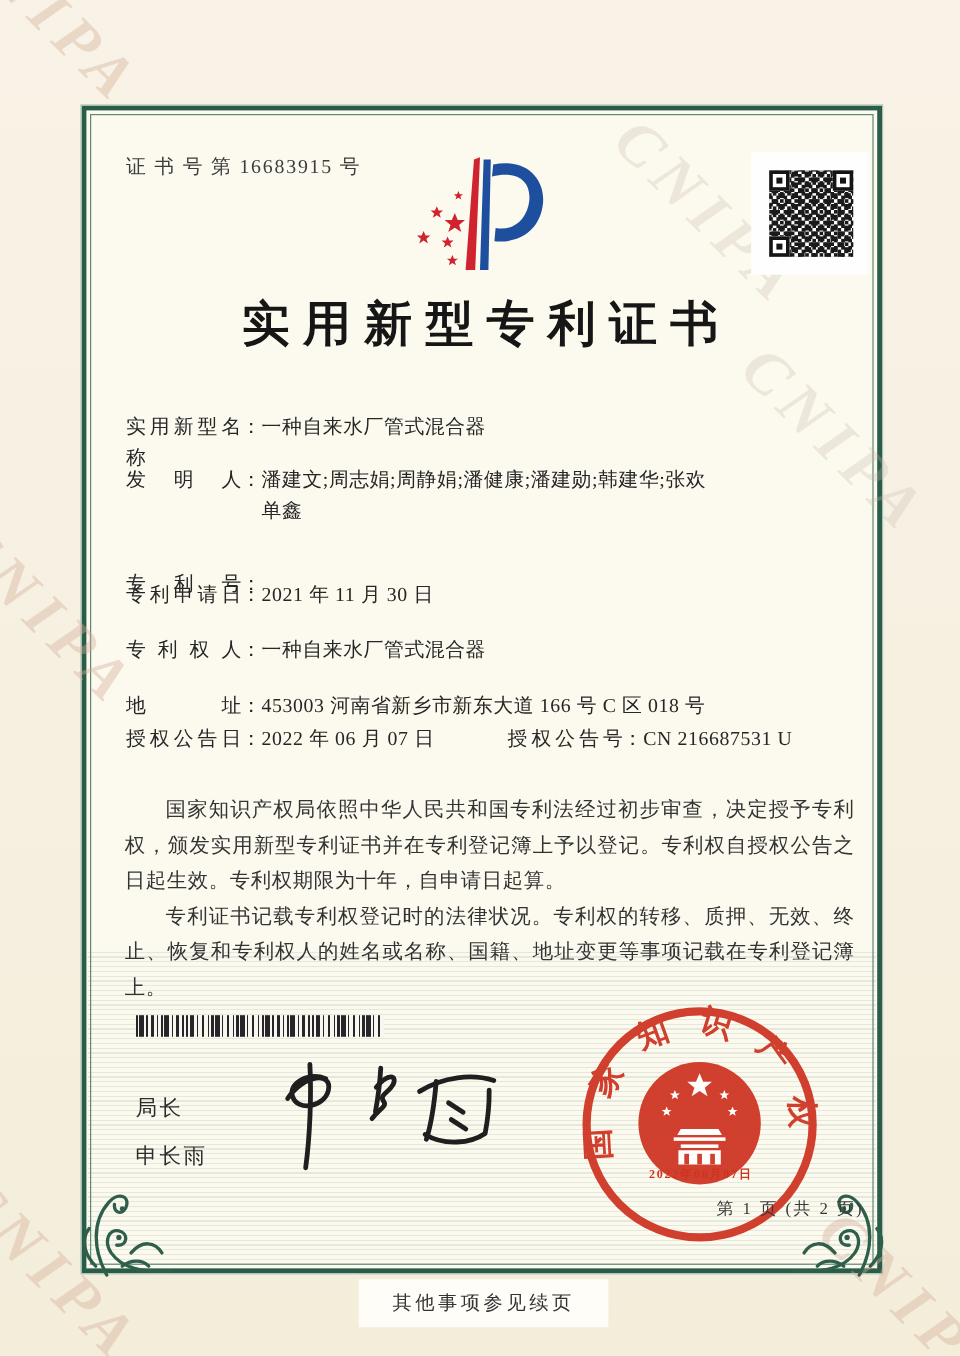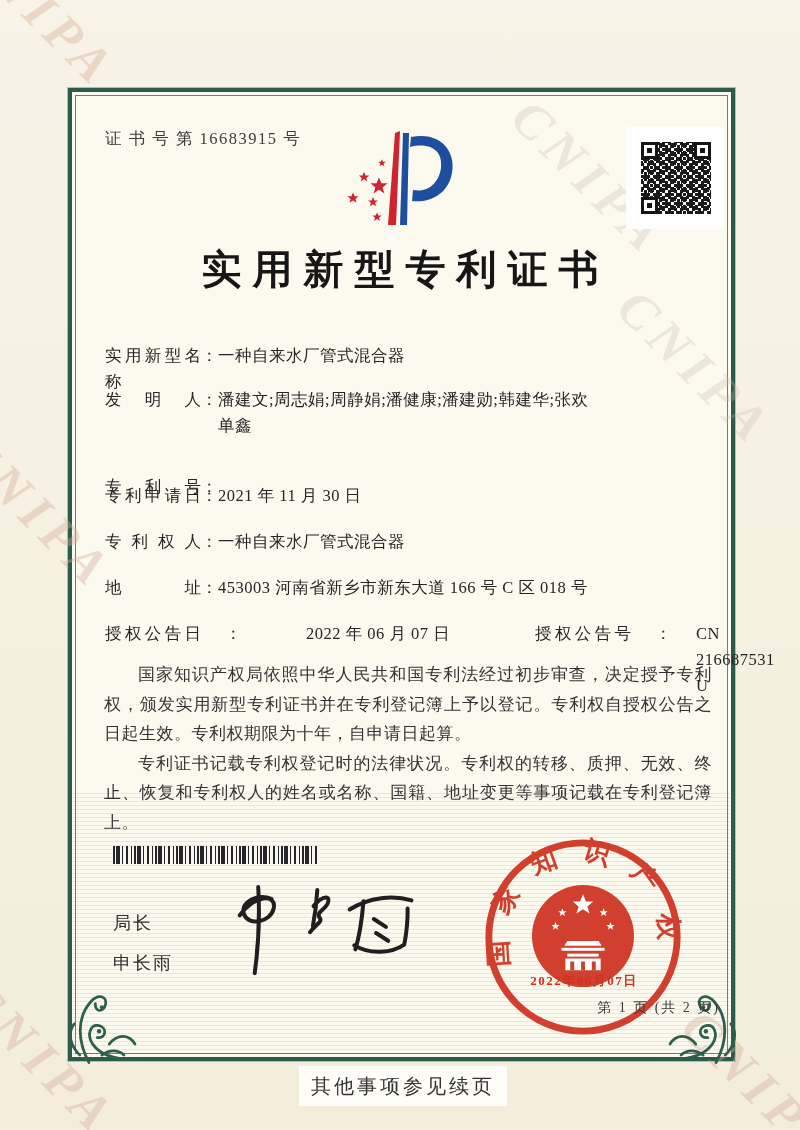--- a/index.html
+++ b/index.html
@@ -66,23 +66,23 @@
     text-indent:11px;
   }
   
   .frow {
     position:absolute; left:105px; width:575px; display:flex;
     font-size:16.5px; color:#262626; line-height:26px;
   }
   .flabel { width:96px; text-align:justify; text-align-last:justify; flex:none; color:#262626; }
   .fcolon { width:17px; flex:none; }
   .fvalue { flex:1; white-space:pre-line; letter-spacing:0.5px; }
-  .fvalue.fixed { flex:none; width:205px;margin-left:40px; }
+  .fvalue.fixed { flex:none; width:205px; }
   .r1{top:343px;} .r2{top:387px;} .r3{top:438px;margin-top:36px;} .r4{top:483px;align-items:flex-end;}
-  .r5{top:529px;} .r6{top:575px;} .r7{top:621px;gap:24px;}
+  .r5{top:529px;} .r6{top:575px;} .r7{top:603px;}
   
   .body-text {
     position:absolute; left:104px; top:660px; width:608px;
     font-size:17px; line-height:29.5px; letter-spacing:0.5px; color:#333;
     text-align:justify;
   }
   .body-text p { text-indent:2em; margin:0; }
   
   .barcode {
     position:absolute; left:113px; top:846px; width:207px; height:18px;
@@ -96,31 +96,31 @@
   
   .director {
     position:absolute; left:113px; top:903px;
     font-size:18px; color:#2d2d2d; letter-spacing:2px; line-height:40px;
   }
   .sig-svg { position:absolute; left:212px; top:876px; width:215px; height:110px; transform:rotate(-1deg); }
   
   .seal { position:absolute; left:480px; top:834px; width:206px; height:206px; opacity:0.93; }
   .seal-date {
     position:absolute; left:494px; top:972px; width:180px; text-align:center;
-    font-size:13px; font-weight:bold; color:#ce3320; letter-spacing:1.5px; z-index:6;
+    font-size:10px; font-weight:bold; color:#ce3320; letter-spacing:1.5px; z-index:6;
   }
   
   .page-no {
     position:absolute; left:0; top:999px; width:720px; text-align:right;
     font-size:14px; color:#3a3a3a; letter-spacing:2px;
   }
   .cont-note {
     position:absolute; left:299px; top:1066px; width:208px; height:40px;
     background:#fefdf8; display:flex; align-items:center; justify-content:center;
-    font-size:20px; color:#333; letter-spacing:3px; z-index:5;
+    font-size:16px; color:#333; letter-spacing:3px; z-index:5;
   }
   .ornament { position:absolute; width:92px; height:96px; z-index:3; }
   .orn-l { left:54px; top:974px; }
   .orn-r { left:659px; top:974px; transform:scaleX(-1); }
 </style>
 </head>
 <body>
 
 <div class="page">
 

